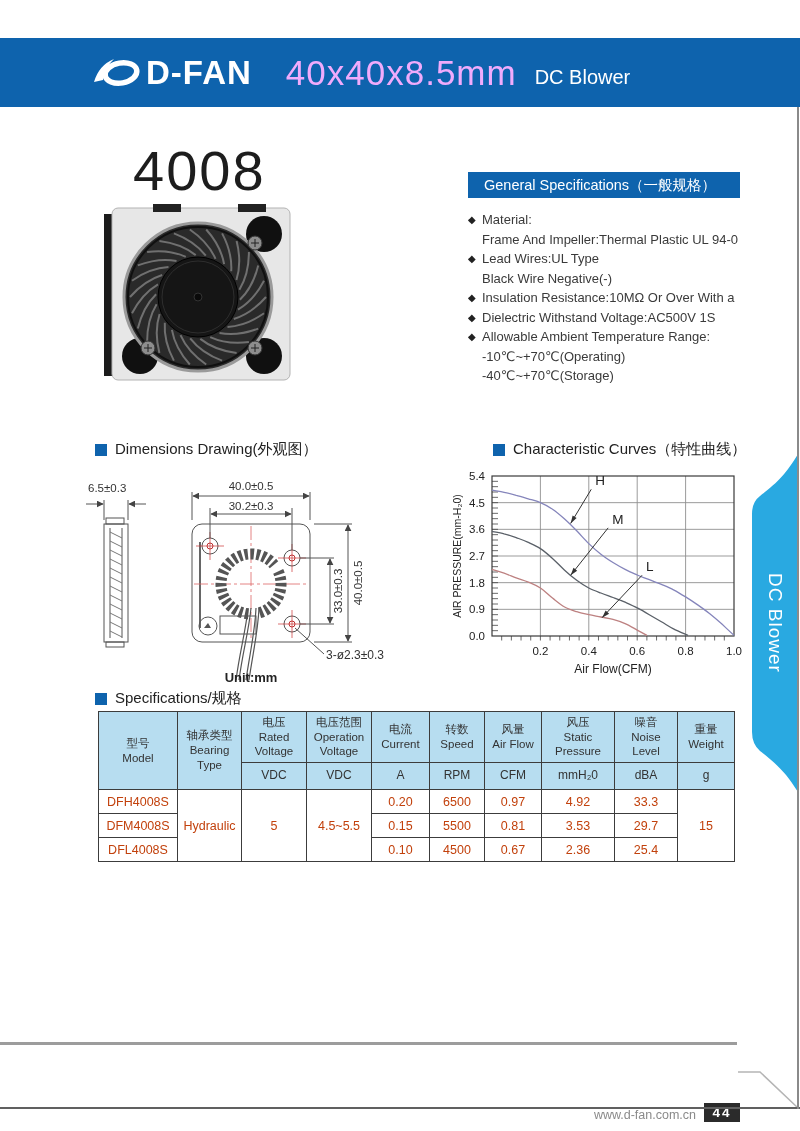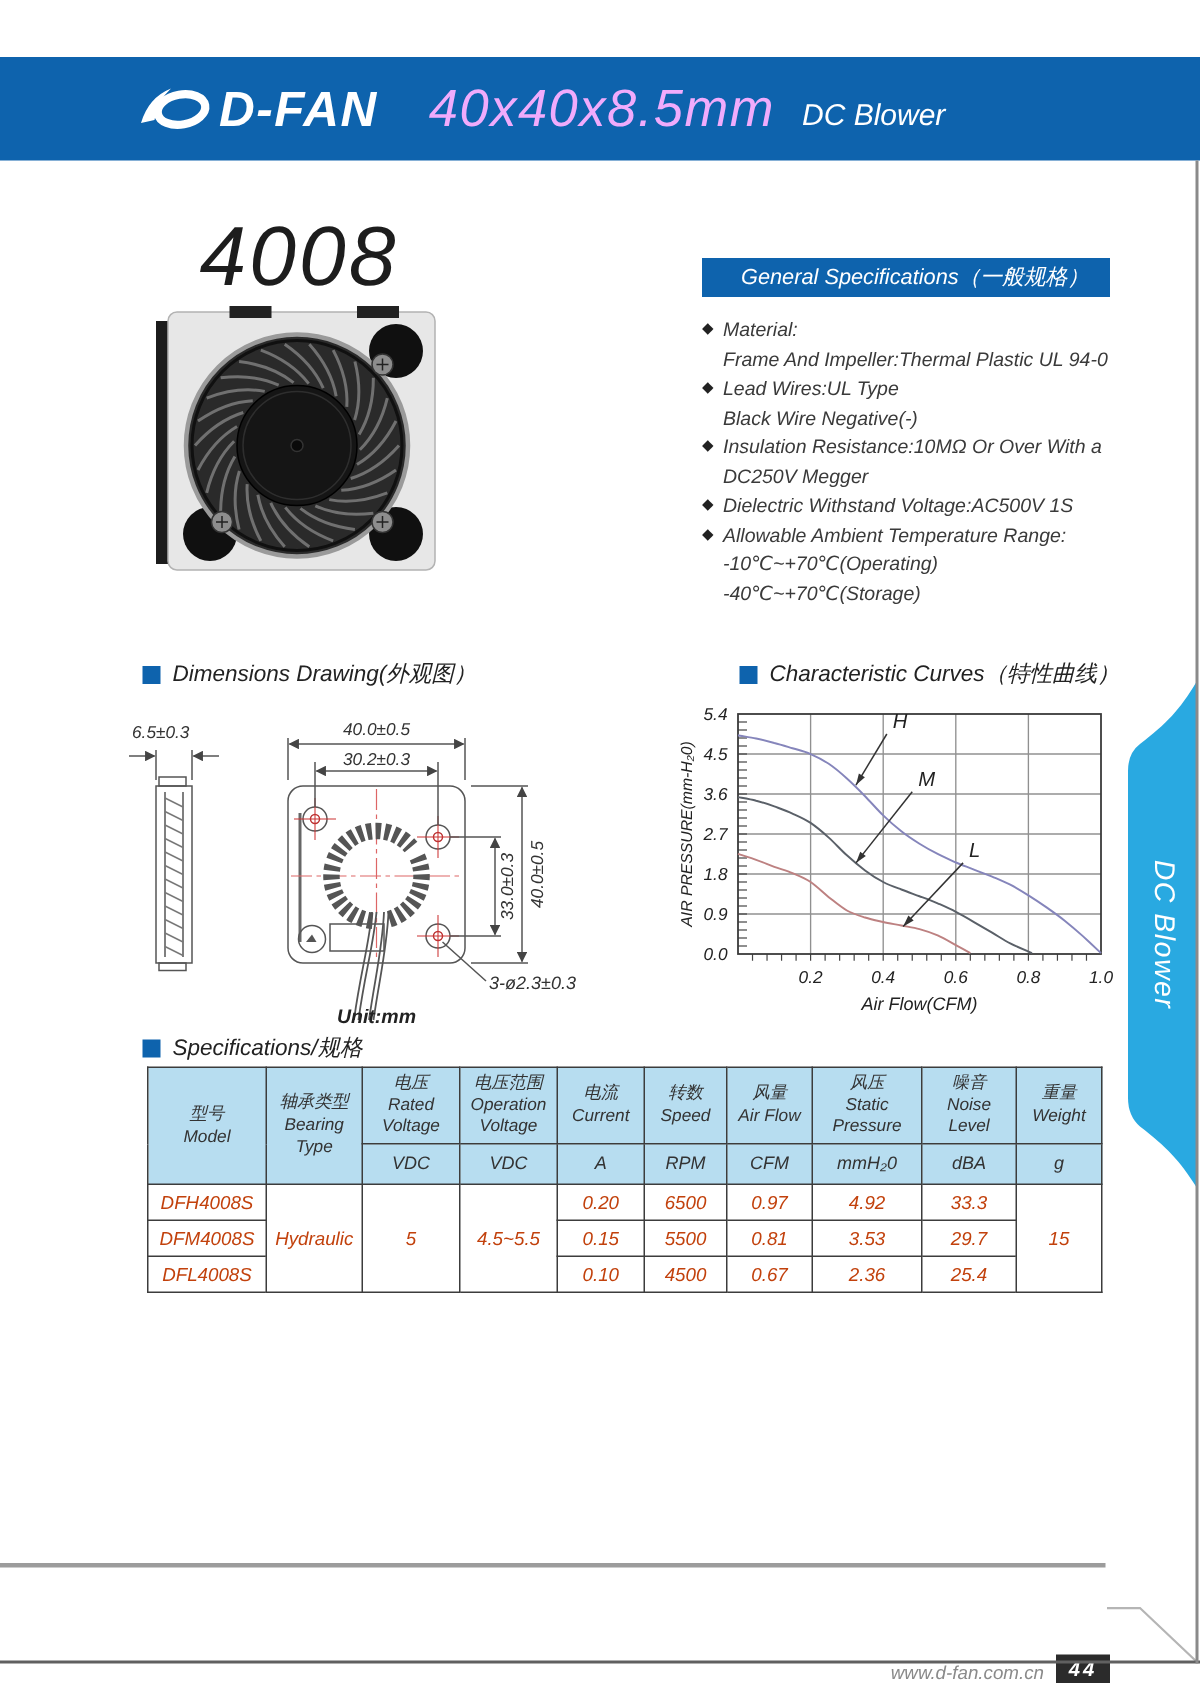--- a/index.html
+++ b/index.html
@@ -1,29 +1,29 @@
 <!DOCTYPE html>
 <html><head>
 <meta charset="utf-8">
 <style>
   html,body{margin:0;padding:0;background:#fff;}
   #page{position:relative;width:800px;height:1131px;background:#fff;overflow:hidden;
-        font-family:"Liberation Sans","DejaVu Sans",sans-serif;color:#333;font-style:italic;}
+        font-family:"Liberation Sans","DejaVu Sans",sans-serif;color:#333;}
   
   .header-bar{position:absolute;left:0;top:38px;width:800px;height:69px;background:#0e63ad;
               display:flex;align-items:center;}
   .logo-wrap{display:flex;align-items:center;margin-left:92px;}
   .brand{color:#fff;font-size:33px;font-weight:700;letter-spacing:1px;margin-left:4px;}
   .hdr-title{color:#f0abfc;font-size:35px;font-weight:400;margin-left:34px;letter-spacing:1px;}
   .hdr-sub{color:#fff;font-size:20px;font-weight:400;margin-left:18px;padding-top:10px;}
   
   .model-no{position:absolute;left:133px;top:138px;font-size:56px;color:#1d1d1d;letter-spacing:2px;}
   
   .gen-specs{position:absolute;left:468px;top:172px;width:272px;}
-  .gen-title{background:#0e63ad;color:#fff;font-size:14.5px;height:26px;line-height:26px;padding-left:26px;}
+  .gen-title{background:#0e63ad;color:#fff;font-size:14.5px;height:26px;line-height:26px;padding-left:16px;}
   .gen-list{margin-top:12px;font-size:13px;line-height:19.5px;color:#3a3a3a;}
   .spec-line{display:flex;}
   .spec-line .diamond{width:14px;flex:0 0 14px;font-size:10px;color:#222;line-height:19.5px;}
   
   .sec-head{position:absolute;display:flex;align-items:center;font-size:15px;color:#222;}
   .sq{width:12px;height:12px;background:#0e63ad;margin-right:8px;flex:0 0 12px;}
   
   .ribbon{position:absolute;left:752px;top:452px;width:46px;height:342px;}
   .ribbon-label{position:absolute;left:752px;top:452px;width:46px;height:342px;display:flex;
                 align-items:center;justify-content:center;}
@@ -142,24 +142,20 @@
           <span class="diamond">◆</span>
           <span>Lead Wires:UL Type</span>
         </div>
         <div class="spec-line">
           <span class="diamond"></span>
           <span>Black Wire Negative(-)</span>
         </div>
         <div class="spec-line">
           <span class="diamond">◆</span>
           <span>Insulation Resistance:10MΩ Or Over With a</span>
-        </div>
-        <div class="spec-line">
-          <span class="diamond"></span>
-          <span>DC250V Megger</span>
         </div>
         <div class="spec-line">
           <span class="diamond">◆</span>
           <span>Dielectric Withstand Voltage:AC500V 1S</span>
         </div>
         <div class="spec-line">
           <span class="diamond">◆</span>
           <span>Allowable Ambient Temperature Range:</span>
         </div>
         <div class="spec-line">

